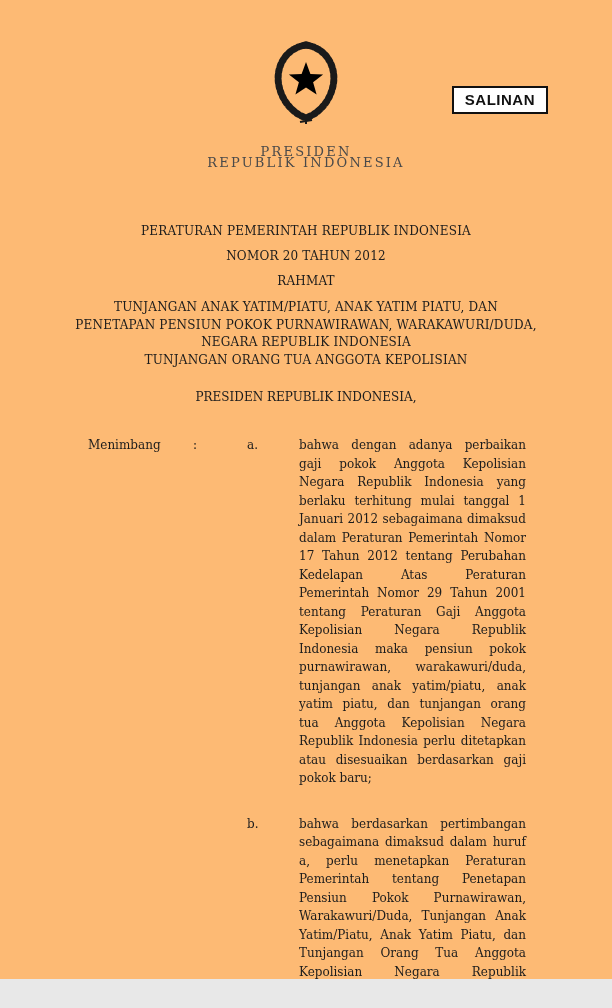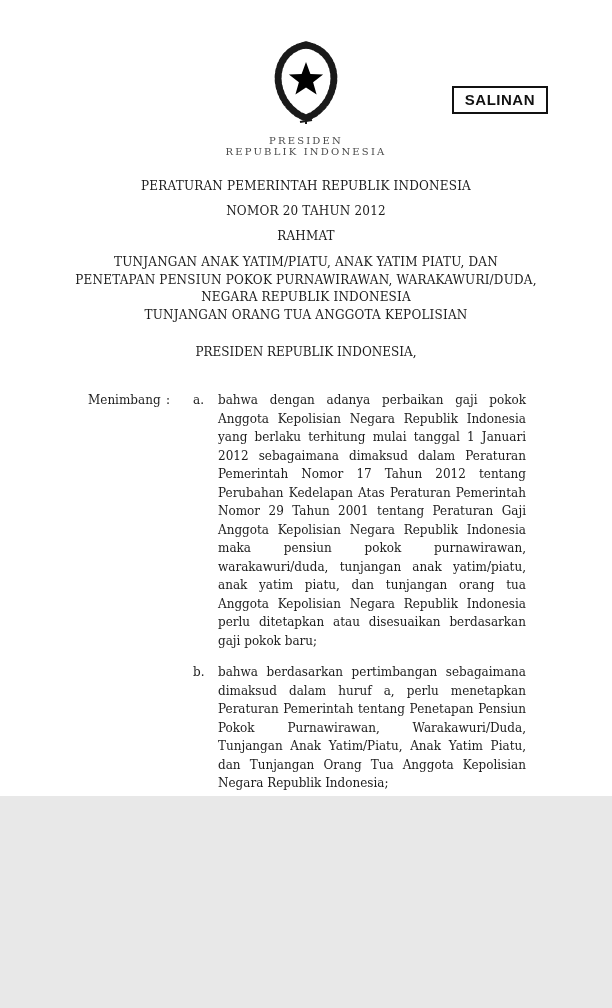--- a/index.html
+++ b/index.html
@@ -1,61 +1,61 @@
 <!DOCTYPE html>
 <html><head>
 <meta charset="utf-8">
 <style>
   html, body { margin: 0; padding: 0; background: #e8e8e8; }
   .page {
     position: relative;
     width: 612px;
-    height: 796px;
+    height: 979px;
     margin: 0 auto;
-    background: #ffffff;
+    background: #fdba74;
     font-family: "DejaVu Serif", serif;
     color: #1c1c1c;
     overflow: hidden;
   }
   .header { padding-top: 38px; text-align: center; }
   .seal { display: inline-block; line-height: 0; }
   .letterhead {
-    margin-top: 5px;
-    font-size: 10px;
+    margin-top: 16px;
+    font-size: 13px;
     letter-spacing: 2.2px;
     color: #4a4a4a;
     line-height: 11px;
   }
   .salinan {
     position: absolute;
     top: 86px;
     right: 64px;
     border: 2px solid #111;
     padding: 3px 11px 4px 11px;
     font-family: "Liberation Sans", sans-serif;
     font-weight: bold;
     font-size: 15px;
     letter-spacing: 0.5px;
     color: #111;
     background: #fff;
   }
-  .title-block { margin-top: 22px; text-align: center; font-size: 12px; }
+  .title-block { margin-top: 56px; text-align: center; font-size: 12px; }
   .title-line { margin-bottom: 11px; letter-spacing: 0.2px; }
   .subject-line { line-height: 17.5px; letter-spacing: 0.2px; }
   .invocation { margin-top: 19px; }
   .authority { margin-top: 21px; text-align: center; }
   .clause {
     display: grid;
     grid-template-columns: 78px 27px 25px 1fr;
     row-gap: 13px;
     margin: 0 86px 0 88px;
     font-size: 12px;
     line-height: 18.5px;
   }
-  .clause-considerations { margin-top: 32px; }
+  .clause-considerations { margin-top: 32px; gap: 27px; }
   .clause-legal { margin-top: 17px; }
   .clause-legal { grid-template-columns: 78px 20px 19px 1fr; }
   .c-text { text-align: justify; }
   .catchword {
     margin: 28px 88px 0 0;
     text-align: right;
     font-size: 12px;
   }
 </style>
 </head>

